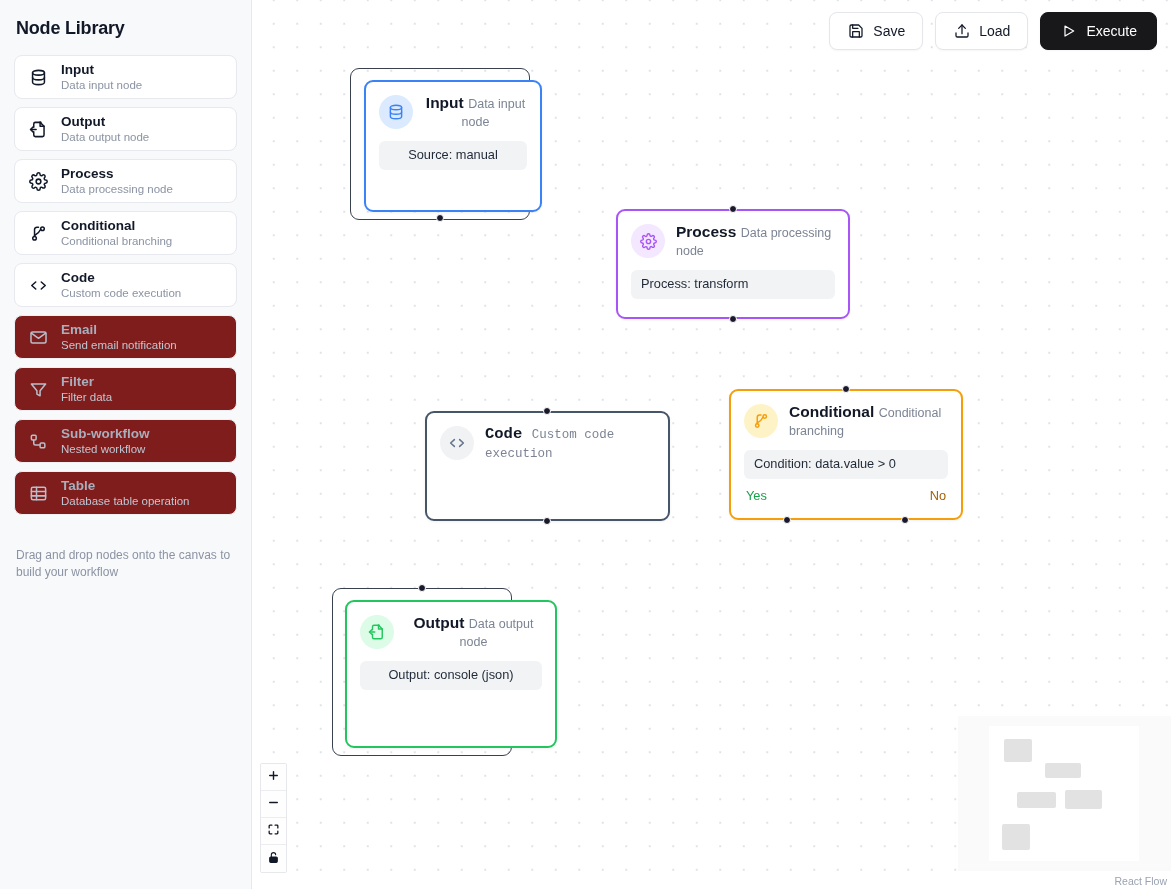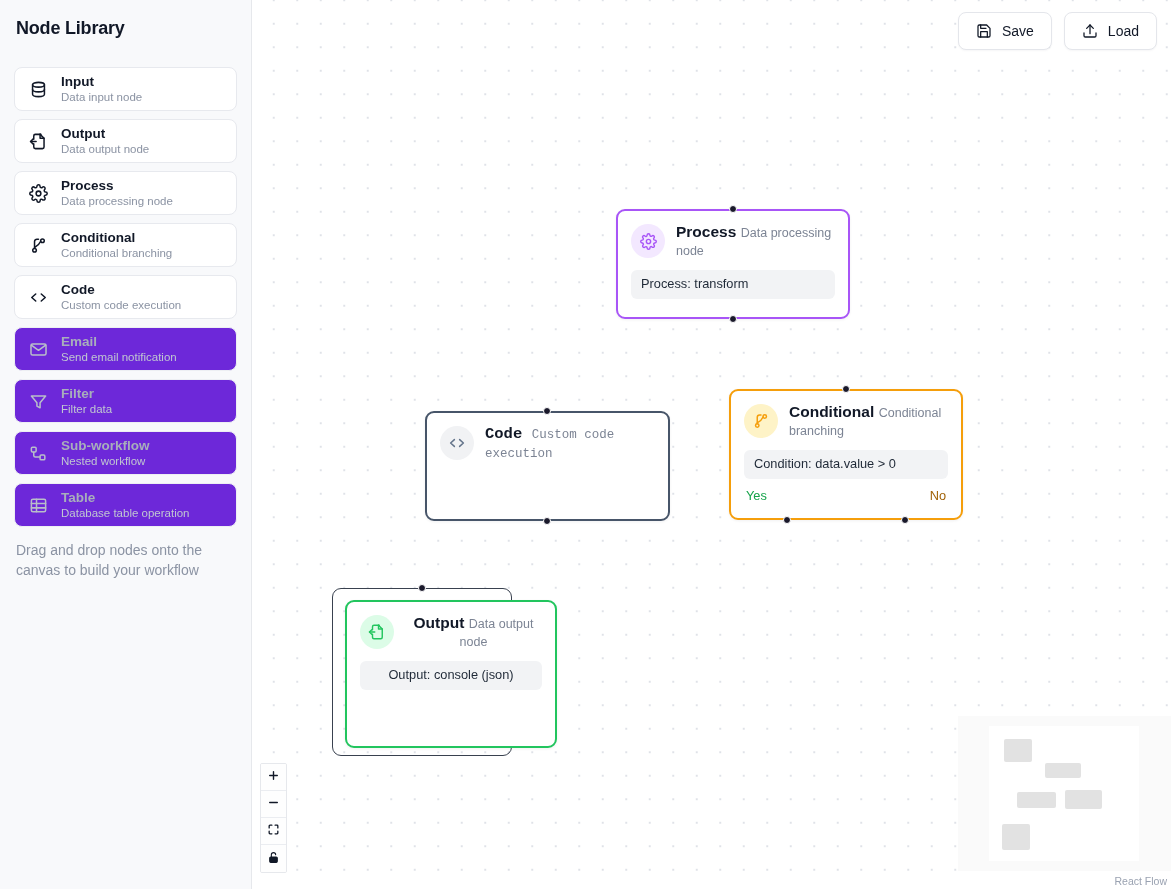--- a/index.html
+++ b/index.html
@@ -15,43 +15,43 @@
   .sidebar {
     width: 252px; height: 889px;
     background: #f8f9fb;
     border-right: 1px solid #e6e8ec;
     padding: 16px 14px 0 14px;
     flex: 0 0 252px;
     position: relative;
   }
   .sidebar-title {
     font-size: 18px; font-weight: bold; color: #111827;
-    letter-spacing: -0.2px; margin: 2px 0 28px 2px;
+    letter-spacing: -0.2px; margin: 2px 0 16px 2px;
   }
   .node-item {
     display: flex; align-items: center; gap: 12px;
     background: #ffffff;
     border: 1px solid #e7e9ee;
     border-radius: 8px;
     padding: 9px 12px;
     margin-bottom: 8px;
     height: 44px;
     cursor: grab;
   }
-  .node-item.disabled { background: #6d28d9; border-color: #edeff3; cursor: default; }
+  .node-item.disabled { background: #7f1d1d; border-color: #edeff3; cursor: default; }
   .ni-icon { width: 22px; height: 22px; flex: 0 0 22px; display: flex; align-items: center; justify-content: center; color: #111827; }
   .node-item.disabled .ni-icon { color: #b9bec9; }
   .ni-text { display: flex; flex-direction: column; justify-content: center; line-height: 1.18; }
   .ni-label { font-size: 13.5px; font-weight: bold; color: #111827; }
   .ni-desc { font-size: 11.5px; color: #8b93a3; margin-top: 1px; }
   .node-item.disabled .ni-label { color: #a8aebb; }
   .node-item.disabled .ni-desc { color: #c0c6d1; }
   .sidebar-hint {
-    font-size: 14px; color: #8b93a3; line-height: 1.4;
-    margin: 14px 2px 0 2px; max-width: 218px;
+    font-size: 12px; color: #8b93a3; line-height: 1.4;
+    margin: 32px 2px 0 2px; max-width: 218px;
   }
 
   
   .canvas {
     position: relative; flex: 1; height: 889px; background: #ffffff;
     background-image: radial-gradient(#dfe2e8 1.05px, transparent 1.05px);
     background-size: 23.5px 23.5px;
     background-position: 10px 12px;
     overflow: hidden;
   }
@@ -267,22 +267,50 @@
       <button class="tb-btn">
         <span class="tb-icon">
           <svg width="16" height="16" viewBox="0 0 24 24" fill="none" stroke="currentColor" stroke-width="1.9" stroke-linecap="round" stroke-linejoin="round">
             <path d="M21 15v4a2 2 0 0 1-2 2H5a2 2 0 0 1-2-2v-4"></path>
               <path d="m7 8 5-5 5 5"></path>
               <path d="M12 3v13"></path>
           </svg>
         </span>
         <span>Load</span>
       </button>
-    </div>
-
+      <button class="tb-btn primary">
+        <span class="tb-icon">
+          <svg width="16" height="16" viewBox="0 0 24 24" fill="none" stroke="currentColor" stroke-width="1.8" stroke-linejoin="round">
+            <path d="M6 4.5 19 12 6 19.5z"></path>
+          </svg>
+        </span>
+        <span>Execute</span>
+      </button>
+    </div>
+
+    <div class="node-wrap" style="left:98px; top:68px; width:180px; height:152px;">
+      <div class="sel-shell" style="left:0; top:0; width:180px; height:152px;"></div>
+      <div class="fnode ctr" style="left:14px; top:12px; width:178px; height:132px; border-color:#3b82f6;">
+        <div class="fn-head">
+          <span class="fn-badge" style="background:#dbeafe;">
+            <svg width="18" height="18" viewBox="0 0 24 24" fill="none" stroke="#3b82f6" stroke-width="1.9" stroke-linecap="round">
+              <ellipse cx="12" cy="6" rx="7.5" ry="3"></ellipse>
+                <path d="M4.5 6v12c0 1.7 3.4 3 7.5 3s7.5-1.3 7.5-3V6"></path>
+                <path d="M4.5 12c0 1.7 3.4 3 7.5 3s7.5-1.3 7.5-3"></path>
+            </svg>
+          </span>
+          <span class="fn-titles">
+            <span class="fn-title">Input</span>
+            <span class="fn-sub">Data input node</span>
+          </span>
+        </div>
+        <div class="fn-chip">Source: manual</div>
+      </div>
+      <span class="handle" style="left:86px; top:146px;"></span>
+    </div>
 
     <div class="node-wrap" style="left:364px; top:209px; width:234px; height:110px;">
       <span class="handle" style="left:113px; top:-4px;"></span>
       <div class="fnode" style="left:0; top:0; width:234px; height:110px; border-color:#a855f7;">
         <div class="fn-head">
           <span class="fn-badge" style="background:#f3e8ff;">
             <svg width="17" height="17" viewBox="0 0 24 24" fill="none" stroke="#a855f7" stroke-width="2" stroke-linecap="round" stroke-linejoin="round">
               <circle cx="12" cy="12" r="3"></circle>
               <path d="M19.4 15a1.65 1.65 0 0 0 .33 1.82l.06.06a2 2 0 1 1-2.83 2.83l-.06-.06a1.65 1.65 0 0 0-1.82-.33 1.65 1.65 0 0 0-1 1.51V21a2 2 0 1 1-4 0v-.09A1.65 1.65 0 0 0 9 19.4a1.65 1.65 0 0 0-1.82.33l-.06.06a2 2 0 1 1-2.83-2.83l.06-.06a1.65 1.65 0 0 0 .33-1.82 1.65 1.65 0 0 0-1.51-1H3a2 2 0 1 1 0-4h.09A1.65 1.65 0 0 0 4.6 9a1.65 1.65 0 0 0-.33-1.82l-.06-.06a2 2 0 1 1 2.83-2.83l.06.06A1.65 1.65 0 0 0 9 4.6h.09A1.65 1.65 0 0 0 10 3.09V3a2 2 0 1 1 4 0v.09a1.65 1.65 0 0 0 1 1.51 1.65 1.65 0 0 0 1.82-.33l.06-.06a2 2 0 1 1 2.83 2.83l-.06.06A1.65 1.65 0 0 0 19.4 9v.09a1.65 1.65 0 0 0 1.51 1H21a2 2 0 1 1 0 4h-.09a1.65 1.65 0 0 0-1.51 1z"></path>
             </svg>

